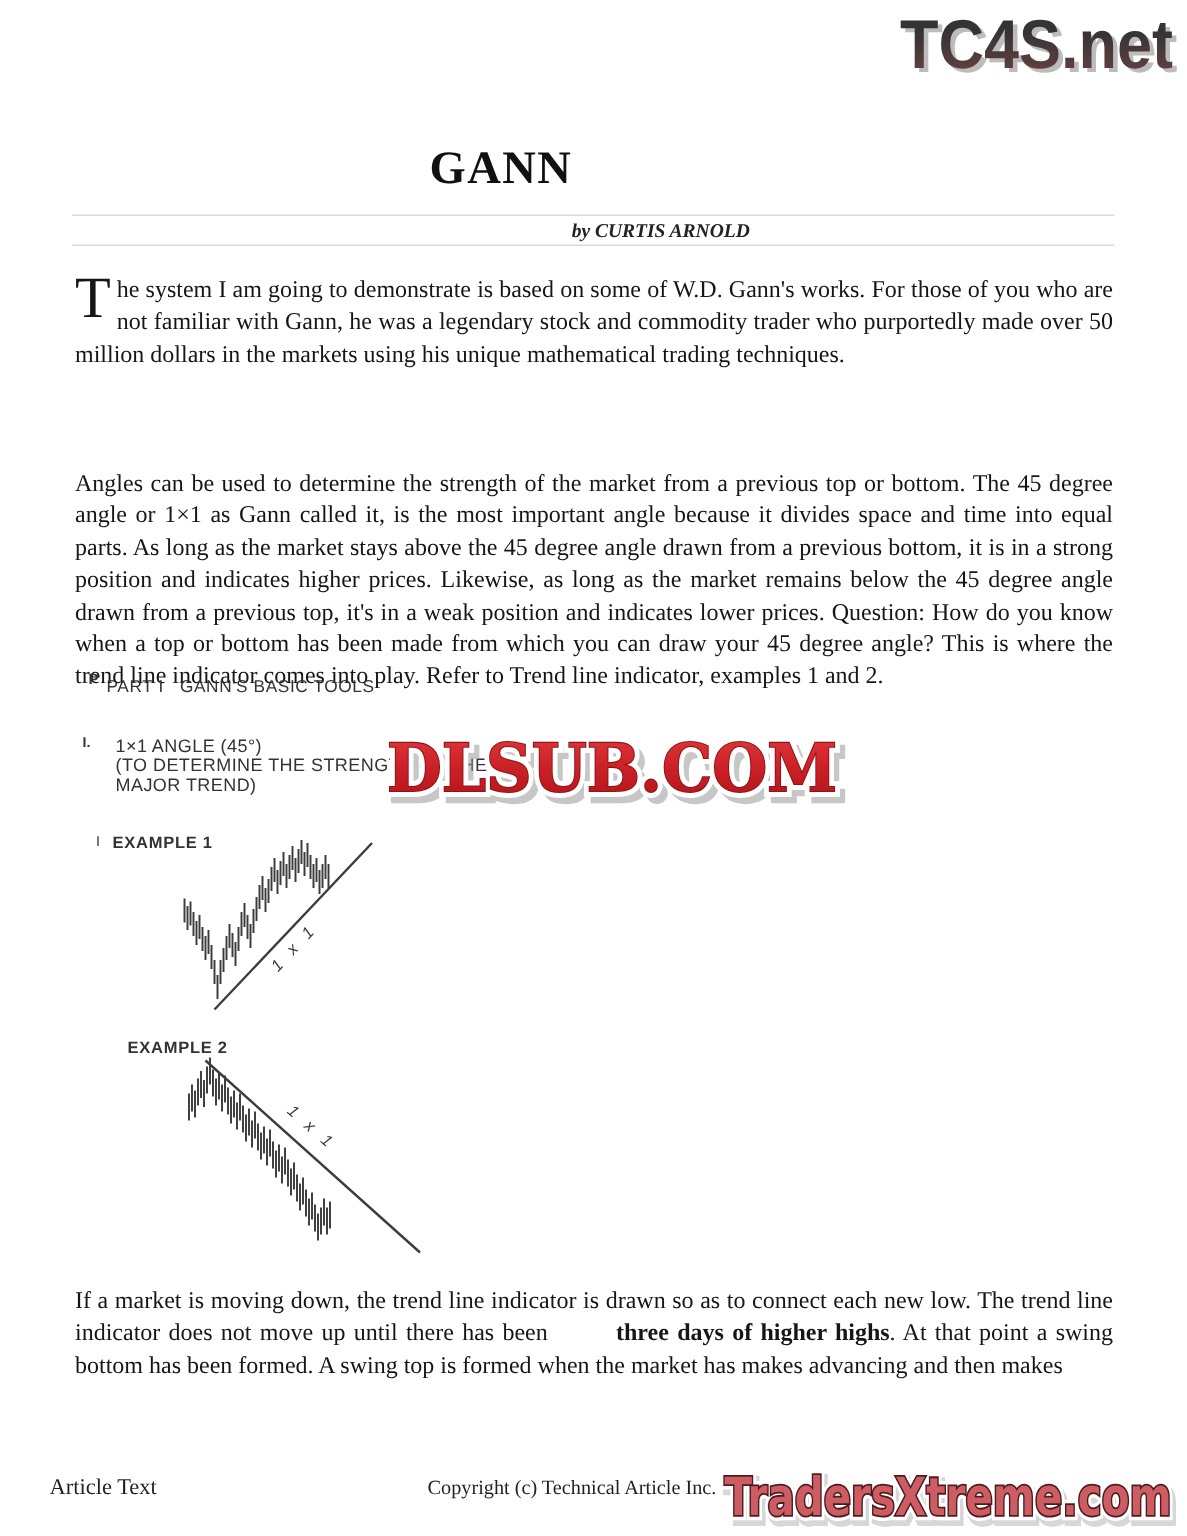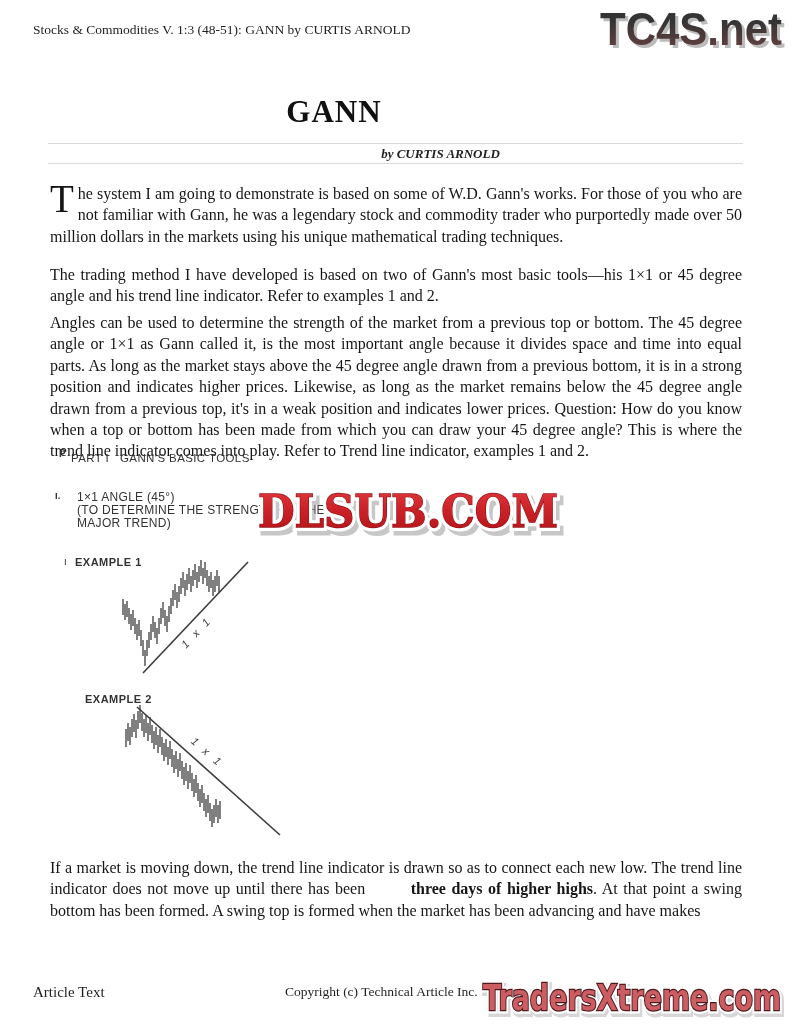--- a/index.html
+++ b/index.html
@@ -49,41 +49,39 @@
 
   
   .footer-left{position:absolute;left:33px;top:984px;font-size:15px;color:#1f1f1f;}
   .footer-center{position:absolute;left:285px;top:984px;font-size:13.5px;color:#1f1f1f;}
 </style>
 </head>
 <body>
 
 <div id="page">
 
-  <div class="citation">Stocks &amp; Commodities V. 1:3 (48-51): GANN by CURTIS ARNOLD</div>
   <svg class="tc4s" width="195" height="55">
     <defs>
       <linearGradient id="logoGrad" x1="0" y1="0" x2="0" y2="1">
         <stop offset="35%" stop-color="#343434"></stop>
         <stop offset="100%" stop-color="#6e4343"></stop>
       </linearGradient>
     </defs>
     <text x="8" y="43" font-family="Liberation Sans, sans-serif" font-weight="bold" font-size="46" textLength="182" lengthAdjust="spacingAndGlyphs" fill="#bcbcbc" transform="translate(3,3)">TC4S.net</text>
     <text x="8" y="43" font-family="Liberation Sans, sans-serif" font-weight="bold" font-size="46" textLength="182" lengthAdjust="spacingAndGlyphs" fill="url(#logoGrad)">TC4S.net</text>
   </svg>
 
   <div class="title">GANN</div>
   <div class="rule rule-top"></div>
   <div class="byline">by CURTIS ARNOLD</div>
   <div class="rule rule-bottom"></div>
 
   <p class="para p1"><span class="dropcap">T</span><span>he system I am going to demonstrate is based on some of W.D. Gann's works. For those of you who are not familiar with Gann, he was a legendary stock and commodity trader who purportedly made over 50 million dollars in the markets using his unique mathematical trading techniques.</span></p>
-  <p class="para p2">The trading method I have developed is based on two of Gann's most basic tools—his 1×1 or 45 degree angle and his trend line indicator. Refer to examples 1 and 2.</p>
   <p class="para p3">Angles can be used to determine the strength of the market from a previous top or bottom. The 45 degree angle or 1×1 as Gann called it, is the most important angle because it divides space and time into equal parts. As long as the market stays above the 45 degree angle drawn from a previous bottom, it is in a strong position and indicates higher prices. Likewise, as long as the market remains below the 45 degree angle drawn from a previous top, it's in a weak position and indicates lower prices. Question: How do you know when a top or bottom has been made from which you can draw your 45 degree angle? This is where the trend line indicator comes into play. Refer to Trend line indicator, examples 1 and 2.</p>
-  <p class="para p4"><span>If a market is moving down, the trend line indicator is drawn so as to connect each new low. The trend line indicator does not move up until there has been </span><span class="boldrun">three days of higher highs</span><span>. At that point a swing bottom has been formed. A swing top is formed when the market has been advancing and have makes</span></p>
+  <p class="para p4"><span>If a market is moving down, the trend line indicator is drawn so as to connect each new low. The trend line indicator does not move up until there has been </span><span class="boldrun">three days of higher highs</span><span>. At that point a swing bottom has been formed. A swing top is formed when the market has makes advancing and then makes</span></p>
 
   <div class="fig part-prefix">P</div>
   <div class="fig part-heading">PART I   GANN'S BASIC TOOLS</div>
   <div class="fig item-marker">I.</div>
   <div class="fig caption">1×1 ANGLE (45°)
 (TO DETERMINE THE STRENGTH OF THE
 MAJOR TREND)</div>
   <div class="fig ex-marker-1">I</div>
   <div class="fig ex-label-1">EXAMPLE 1</div>
   <div class="fig ex-label-2">EXAMPLE 2</div>

